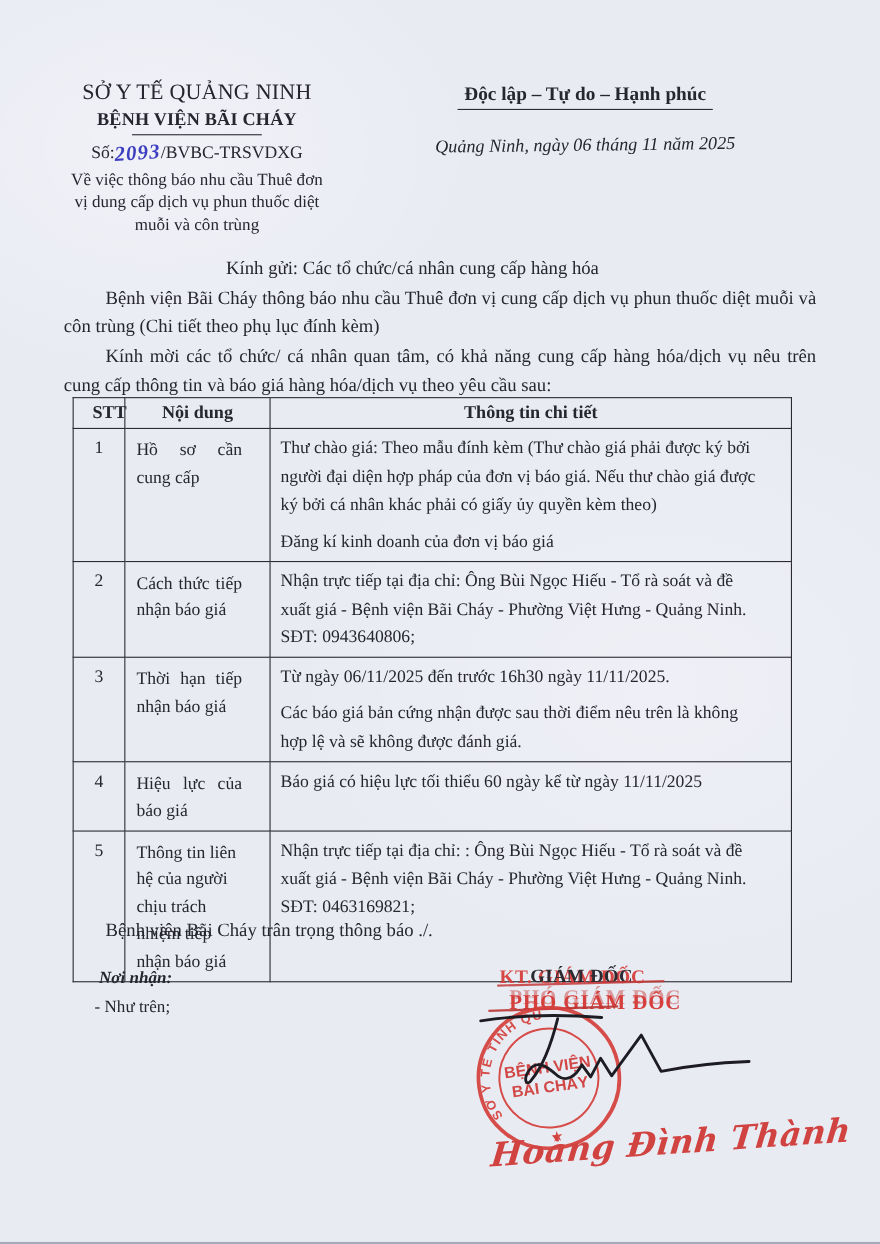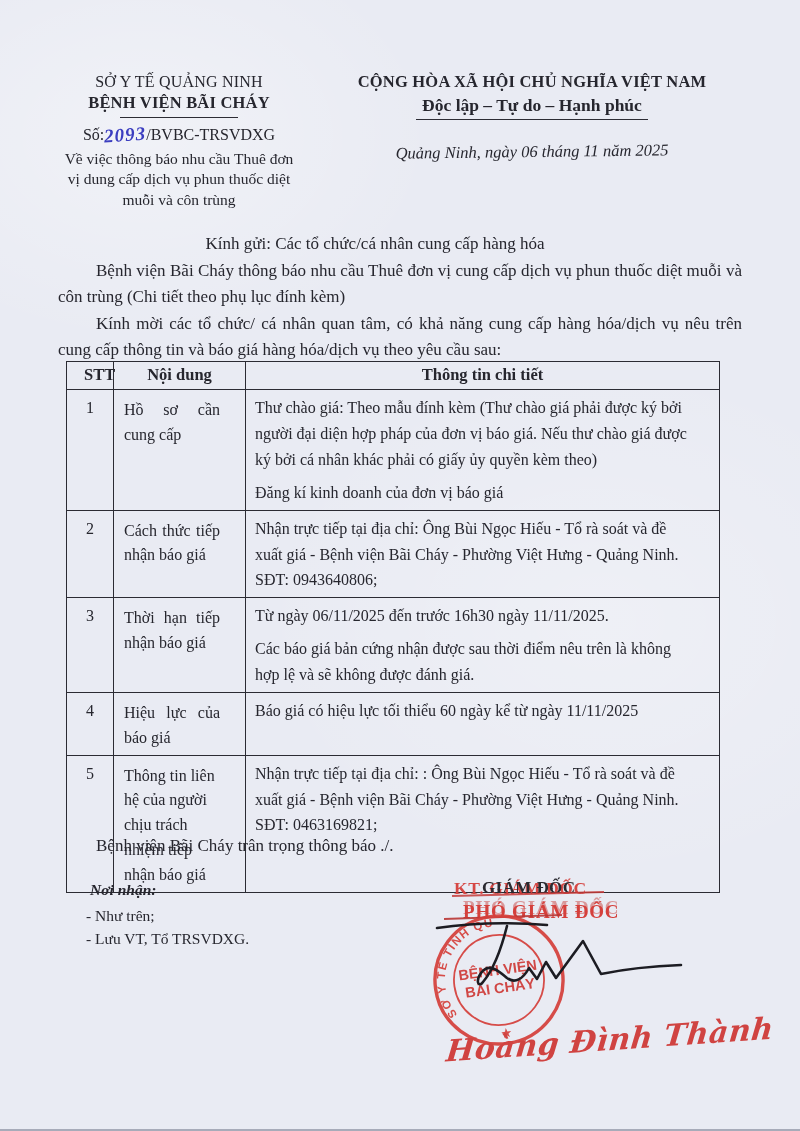--- a/index.html
+++ b/index.html
@@ -13,21 +13,21 @@
     position:relative; width:800px; height:1131px; overflow:hidden;
     background:
       radial-gradient(ellipse 420px 300px at 18% 12%, rgba(255,255,255,.35), rgba(255,255,255,0) 70%),
       radial-gradient(ellipse 500px 380px at 75% 55%, rgba(255,255,255,.25), rgba(255,255,255,0) 70%),
       #e9ebf3;
   }
   .abs { position:absolute; }
 
   
   .hdr-left { left:58px; top:72px; width:242px; text-align:center; line-height:1.28; }
-  .hdr-left .org  { font-size:16px; letter-spacing:.2px; }
+  .hdr-left .org  { font-size:20px; letter-spacing:.2px; }
   .hdr-left .hosp { font-size:16.5px; font-weight:bold; letter-spacing:.2px; }
   .hdr-left .rule { width:118px; height:0; border-bottom:1.6px solid #2c2c34; margin:3px auto 4px auto; }
   .hdr-left .num  { font-size:16px; }
   .hand-blue {
     display:inline-block; color:#3c3ec0; font-style:italic; font-weight:bold;
     font-size:19px; letter-spacing:1px; transform:rotate(-4deg) translateY(1px);
   }
   .hdr-left .subject { font-size:15.5px; margin-top:3px; line-height:1.32; }
 
   .hdr-right { left:306px; top:72px; width:452px; text-align:center; }
@@ -87,21 +87,20 @@
 
   <div class="abs hdr-left">
     <div class="org">SỞ Y TẾ QUẢNG NINH</div>
     <div class="hosp">BỆNH VIỆN BÃI CHÁY</div>
     <div class="rule"></div>
     <div class="num"><span>Số:</span><span class="hand-blue">2093</span><span>/BVBC-TRSVDXG</span></div>
     <div class="subject">Về việc thông báo nhu cầu Thuê đơn vị dung cấp dịch vụ phun thuốc diệt muỗi và côn trùng</div>
   </div>
 
   <div class="abs hdr-right">
-    <div class="nation">CỘNG HÒA XÃ HỘI CHỦ NGHĨA VIỆT NAM</div>
     <div><span class="motto">Độc lập – Tự do – Hạnh phúc</span></div>
     <div class="dateline">Quảng Ninh, ngày 06 tháng 11 năm 2025</div>
   </div>
 
   <div class="abs body-block">
     <div class="salutation">Kính gửi: Các tổ chức/cá nhân cung cấp hàng hóa</div>
     <div class="para">Bệnh viện Bãi Cháy thông báo nhu cầu Thuê đơn vị cung cấp dịch vụ phun thuốc diệt muỗi và côn trùng (Chi tiết theo phụ lục đính kèm)</div>
     <div class="para">Kính mời các tổ chức/ cá nhân quan tâm, có khả năng cung cấp hàng hóa/dịch vụ nêu trên cung cấp thông tin và báo giá hàng hóa/dịch vụ theo yêu cầu sau:</div>
   </div>
 
@@ -156,21 +155,20 @@
             <div class="cell-para">Nhận trực tiếp tại địa chỉ: : Ông Bùi Ngọc Hiếu - Tổ rà soát và đề xuất giá - Bệnh viện Bãi Cháy - Phường Việt Hưng - Quảng Ninh. SĐT: 0463169821;</div>
           </td>
         </tr>
       </tbody>
   </table>
 
   <div class="abs closing">Bệnh viện Bãi Cháy trân trọng thông báo ./.</div>
   <div class="abs noinhan">Nơi nhận:</div>
   <div class="abs recip">
     <div>- Như trên;</div>
-    <div>- Lưu VT, Tổ TRSVDXG.</div>
   </div>
 
   <div class="abs kt-wrap">
     <span class="kt-red">KT. GIÁM ĐỐC</span>
     <span class="kt-black">GIÁM ĐỐC</span>
   </div>
   <div class="abs red-strike1"></div>
   <div class="abs title-red">PHÓ GIÁM ĐỐC</div>
   <div class="abs red-strike2"></div>
 

